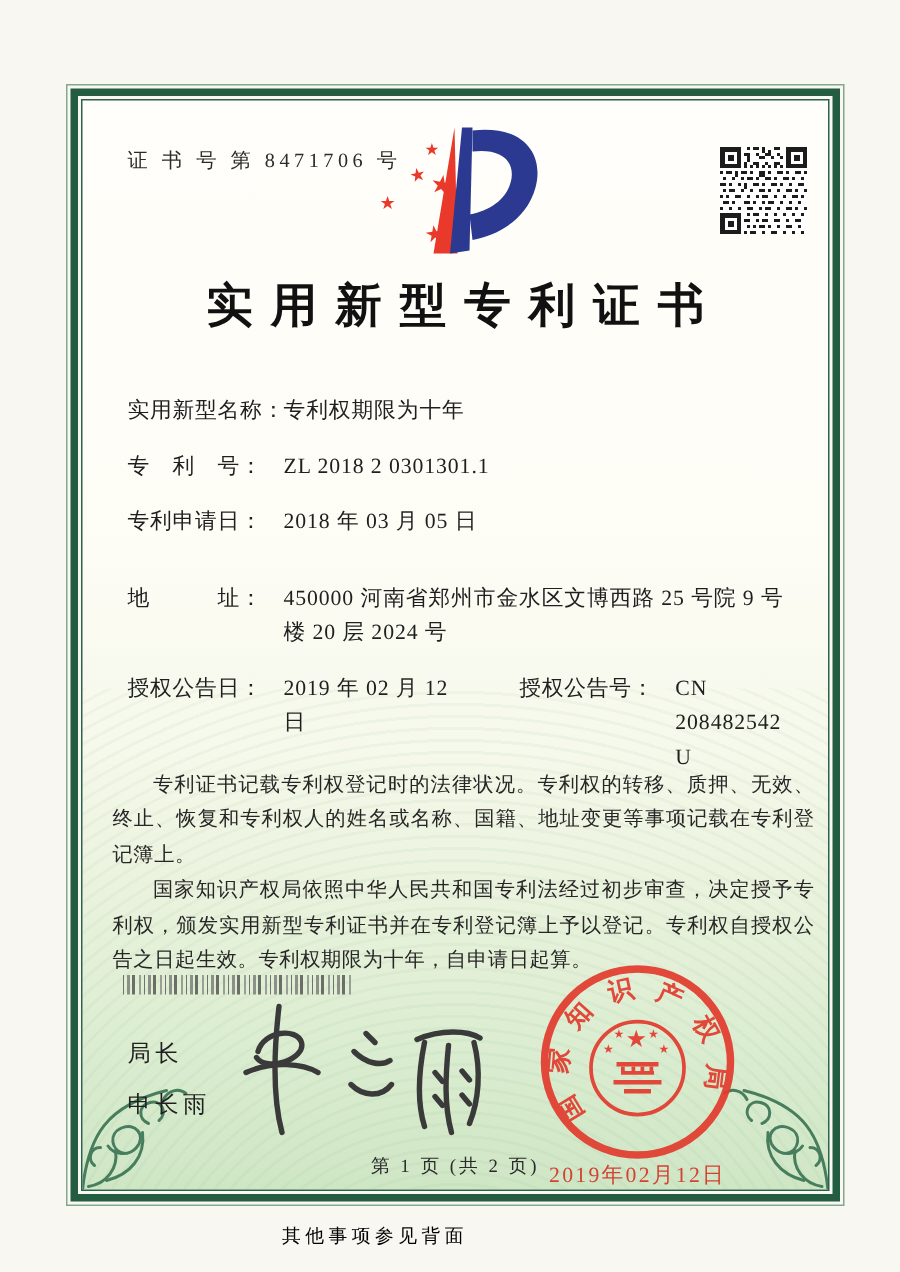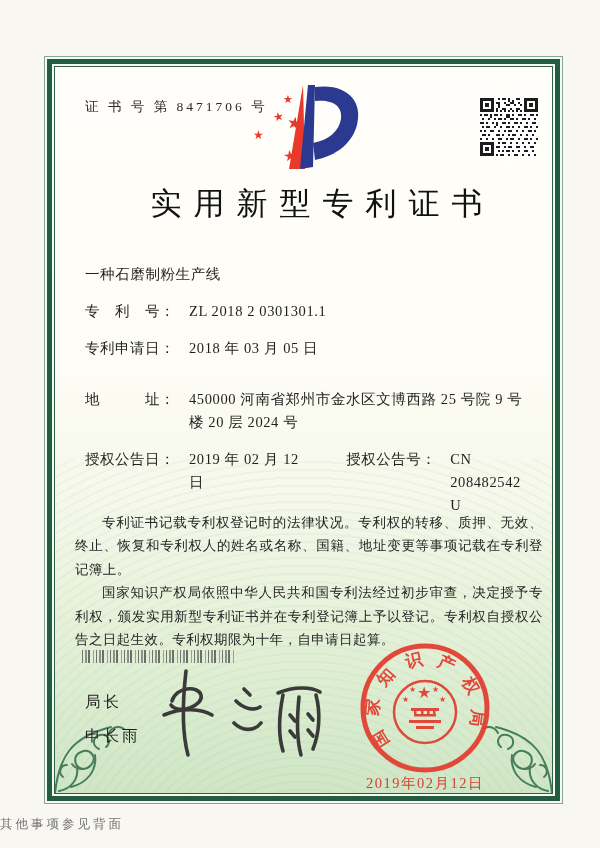--- a/index.html
+++ b/index.html
@@ -26,22 +26,22 @@
       repeating-radial-gradient(circle at 50% 140%, rgba(110,170,122,.10) 0 2px, transparent 2px 8px);
     opacity:.65; pointer-events:none;
   }
   .cert-no {
     position:absolute; left:30px; top:31px;
     font-size:13.5px; letter-spacing:3px; color:#2b2b2b;
   }
   .logo { position:absolute; left:190px; top:14px; width:130px; height:96px; }
   .qr { position:absolute; left:425px; top:31px; width:58px; height:58px; }
   .title {
-    position:absolute; left:13px; top:116px; width:100%; text-align:center;
-    font-size:31px; font-weight:normal; letter-spacing:12px; color:#111;
+    position:absolute; left:0; top:116px; width:100%; text-align:center;
+    font-size:31px; font-weight:bold; letter-spacing:12px; color:#111;
     text-indent:12px; 
   }
   .fields { position:absolute; left:30px; top:196px; width:450px; }
   .row { display:flex; line-height:23px; margin-bottom:14px; font-size:14.5px; }
   .row .lab { width:104px; flex:0 0 104px; letter-spacing:.5px; white-space:nowrap; }
   .row .val { letter-spacing:.6px; max-width:382px; }
   .grant .g2 { margin-left:44px; display:flex; }
   .paras { position:absolute; left:20px; top:444px; width:468px; }
   .paras p {
     font-size:13.5px; line-height:1.74; letter-spacing:.4px; color:#262626;
@@ -60,22 +60,22 @@
   .signature { position:absolute; left:85px; top:592px; width:200px; height:115px; }
   .seal { position:absolute; left:275px; top:559px; width:190px; height:190px; }
   .flourish { position:absolute; width:96px; height:96px; bottom:-2px; opacity:.85; }
   .flourish.left { left:-2px; }
   .flourish.right { right:-2px; transform:scaleX(-1); }
   .footer-page {
     position:absolute; left:0; bottom:7px; width:100%; text-align:center;
     font-size:12.5px; letter-spacing:2px; color:#2b2b2b;
   }
   .back-note {
-    position:absolute; left:0; top:816px; width:500px; text-align:left;
-    font-size:12.5px; letter-spacing:3px; color:#737373;
+    position:absolute; left:0; top:816px; width:500px; text-align:center;
+    font-size:12.5px; letter-spacing:3px; color:#000000;
   }
   svg text { font-family:"Liberation Serif","DejaVu Serif",serif; }
 </style>
 </head>
 <body>
 
 <div class="frame">
   <div class="frame-mid">
     <div class="frame-inner">
 
@@ -127,21 +127,22 @@
           <rect x="24" y="2" width="3" height="3" fill="#1c1c1c" stroke="#fff" stroke-width="1"></rect>
           <rect x="2" y="24" width="3" height="3" fill="#1c1c1c" stroke="#fff" stroke-width="1"></rect>
           <path d="M9 0h1v1H9z M11 0h2v1h-2z M14 0h1v2h-1z M16 1h1v1h-1z M18 0h2v1h-2z M8 2h2v1H8z M12 2h1v1h-1z M15 2h2v1h-2z M19 2h1v1h-1z M9 3h1v2H9z M13 3h2v1h-2z M17 3h1v1h-1z M20 3h1v1h-1z M8 5h1v1H8z M11 5h2v1h-2z M15 5h1v1h-1z M18 5h2v1h-2z M8 6h1v1H8z M10 6h1v1h-1z M12 6h1v1h-1z M14 6h1v1h-1z M16 6h1v1h-1z M18 6h1v1h-1z M20 6h1v1h-1z M0 8h1v1H0z M2 8h2v1H2z M5 8h1v2H5z M7 8h2v1H7z M10 8h1v1h-1z M13 8h2v2h-2z M16 8h1v1h-1z M19 8h2v1h-2z M22 8h1v1h-1z M25 8h2v1h-2z M28 8h1v1h-1z M1 10h1v1H1z M4 10h1v1H4z M7 10h1v1H7z M9 10h2v1H9z M12 10h1v1h-1z M15 10h2v1h-2z M18 10h1v1h-1z M21 10h2v1h-2z M24 10h1v1h-1z M27 10h1v1h-1z M0 12h2v1H0z M3 12h1v1H3z M6 12h1v1H6z M8 12h1v2H8z M11 12h2v1h-2z M14 12h1v1h-1z M17 12h2v1h-2z M20 12h1v1h-1z M23 12h1v1h-1z M26 12h2v1h-2z M1 14h1v1H1z M3 14h2v1H3z M7 14h1v1H7z M10 14h1v1h-1z M13 14h2v1h-2z M16 14h1v1h-1z M19 14h1v1h-1z M22 14h2v1h-2z M25 14h1v1h-1z M28 14h1v1h-1z M0 16h1v1H0z M2 16h1v1H2z M5 16h2v1H5z M9 16h1v1H9z M12 16h1v1h-1z M14 16h2v1h-2z M18 16h1v1h-1z M21 16h1v1h-1z M24 16h2v1h-2z M27 16h1v1h-1z M1 18h2v1H1z M4 18h1v1H4z M8 18h2v1H8z M11 18h1v1h-1z M14 18h1v1h-1z M16 18h2v1h-2z M20 18h1v1h-1z M23 18h1v1h-1z M26 18h1v1h-1z M0 20h1v1H0z M3 20h1v1H3z M6 20h1v1H6z M9 20h2v1H9z M13 20h1v1h-1z M15 20h2v1h-2z M19 20h1v1h-1z M22 20h2v1h-2z M25 20h1v1h-1z M28 20h1v1h-1z M9 22h1v1H9z M11 22h2v1h-2z M15 22h1v1h-1z M18 22h1v1h-1z M21 22h1v1h-1z M24 22h1v1h-1z M27 22h1v1h-1z M8 24h2v1H8z M12 24h1v1h-1z M14 24h2v1h-2z M18 24h2v1h-2z M22 24h1v1h-1z M25 24h2v1h-2z M9 26h1v1H9z M11 26h1v1h-1z M13 26h2v1h-2z M16 26h1v1h-1z M19 26h1v1h-1z M22 26h2v1h-2z M26 26h1v1h-1z M8 28h1v1H8z M10 28h2v1h-2z M14 28h1v1h-1z M17 28h2v1h-2z M21 28h1v1h-1z M24 28h1v1h-1z M27 28h1v1h-1z"></path>
         </g>
       </svg>
 
       <div class="title">实用新型专利证书</div>
 
       <div class="fields">
         <div class="row">
-          <span class="val">一种石磨制粉生产线</span>
+          <span class="lab">实用新型名称：</span>
+          <span class="val">专利权期限为十年</span>
         </div>
         <div class="row">
           <span class="lab">专　利　号：</span>
           <span class="val">ZL 2018 2 0301301.1</span>
         </div>
         <div class="row">
           <span class="lab">专利申请日：</span>
           <span class="val">2018 年 03 月 05 日</span>
         </div>
         <div class="row">
@@ -204,18 +205,19 @@
             <text x="79" y="66" font-size="8">★</text>
             <text x="102" y="66" font-size="8">★</text>
             <text x="109" y="76" font-size="8">★</text>
             <path d="M81,82 h28 v3 h-28 z M84,88 h22 v2.5 h-22 z M79,94 h32 v3 h-32 z M86,100 h18 v3 h-18 z"></path>
             <path d="M84,85 h2.5v3h-2.5z M91,85 h2.5v3h-2.5z M97,85 h2.5v3h-2.5z M103,85 h2.5v3h-2.5z"></path>
           </g>
           <text x="95" y="162" text-anchor="middle" font-size="14.5" letter-spacing="1.5" fill="#d43527">2019年02月12日</text>
         </g>
       </svg>
 
+      <div class="footer-page">第 1 页 (共 2 页)</div>
 
     </div>
   </div>
 </div>
 
 <div class="back-note">其他事项参见背面</div>
 
 </body></html>

